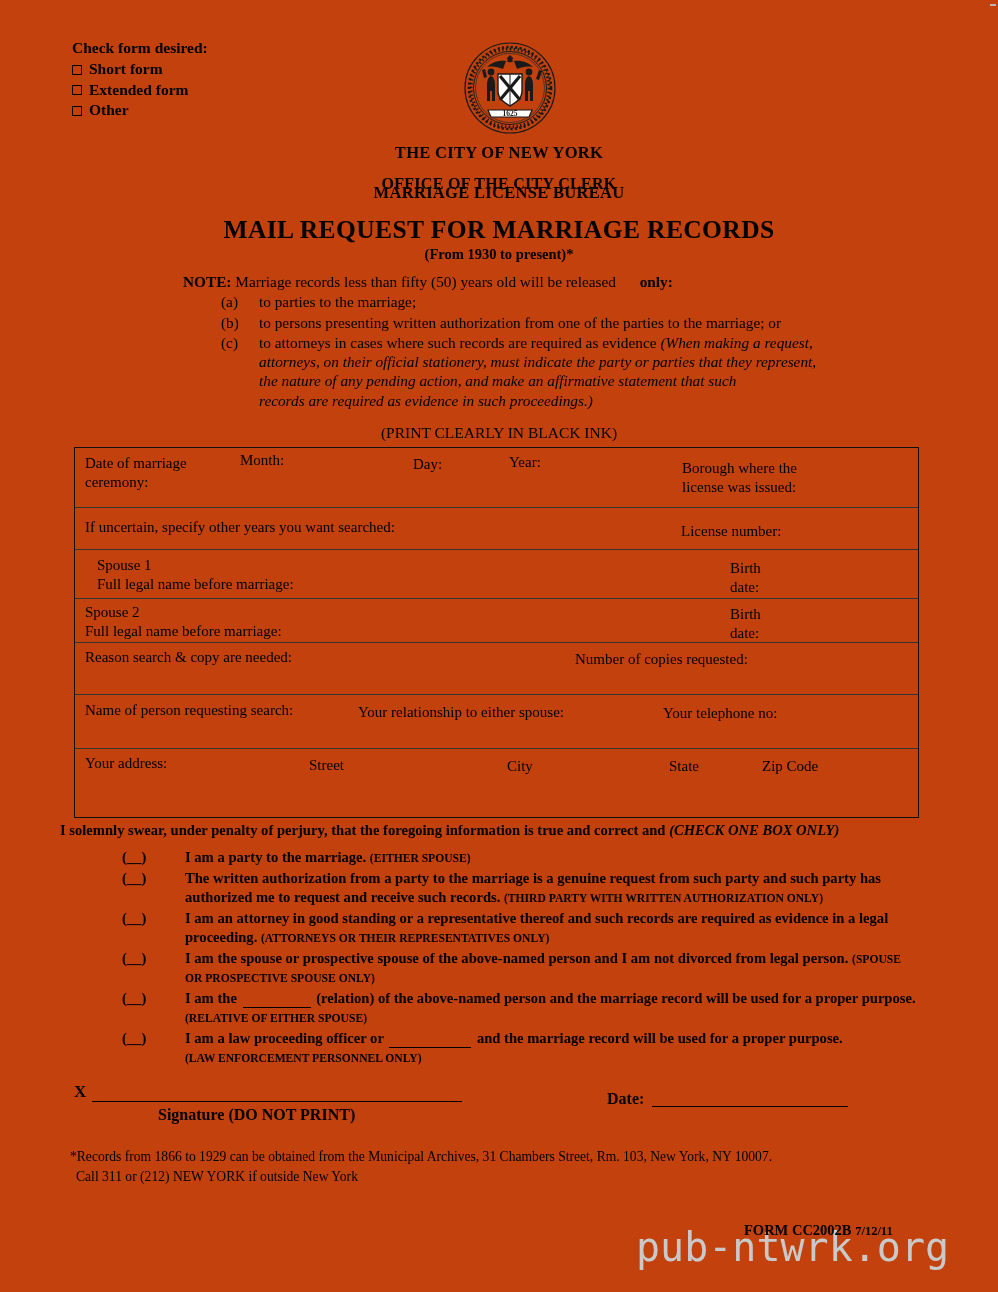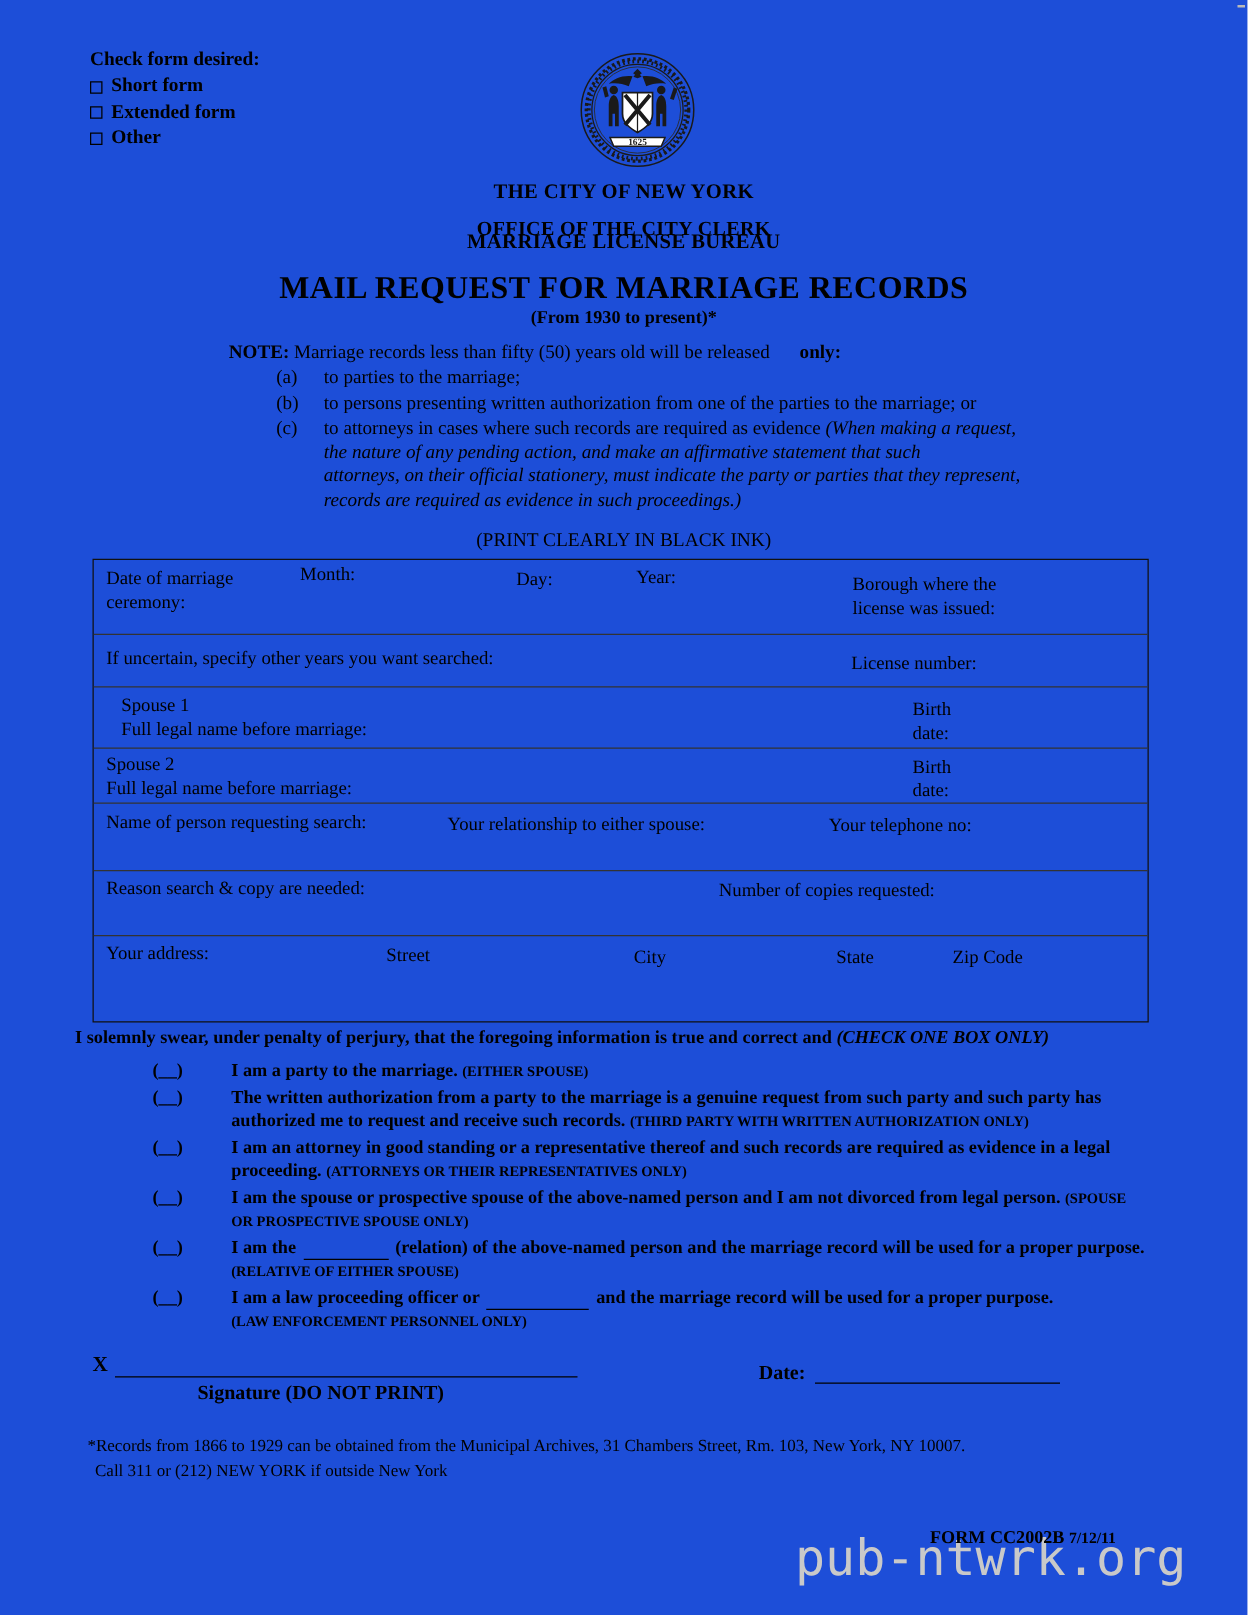--- a/index.html
+++ b/index.html
@@ -8,21 +8,21 @@
     background: #ffffff;
   }
   body {
     font-family: "Liberation Serif", "DejaVu Serif", serif;
     color: #000;
   }
   #page {
     position: relative;
     width: 998px;
     height: 1292px;
-    background: #1d4ed8;
+    background: #c2410c;
     overflow: hidden;
   }
 
   
   .form-desired {
     position: absolute;
     left: 72px;
     top: 38px;
     font-weight: bold;
     font-size: 15.5px;
@@ -343,22 +343,22 @@
       <li class="li-indent">
         <span class="mk">(a)</span><span>to parties to the marriage;</span>
       </li>
       <li class="li-indent">
         <span class="mk">(b)</span><span>to persons presenting written authorization from one of the parties to the marriage; or</span>
       </li>
       <li class="li-indent">
         <span class="mk">(c)</span><span>to attorneys in cases where such records are required as evidence </span><span class="ital">(When making a request,</span>
       </li>
     </ul>
+    <div class="note-cont">attorneys, on their official stationery, must indicate the party or parties that they represent,</div>
     <div class="note-cont">the nature of any pending action, and make an affirmative statement that such</div>
-    <div class="note-cont">attorneys, on their official stationery, must indicate the party or parties that they represent,</div>
     <div class="note-cont">records are required as evidence in such proceedings.)</div>
   </div>
 
   <div class="printclearly">(PRINT CLEARLY IN BLACK INK)</div>
 
   <div class="formtable">
 
     <div class="frow r1">
       <div class="cell two" style="left:10px; top:6px;">
         <div>Date of marriage</div>
@@ -393,29 +393,29 @@
       <div class="cell two" style="left:10px; top:4px;">
         <div>Spouse 2</div>
         <div>Full legal name before marriage:</div>
       </div>
       <div class="cell two" style="left:655px; top:6px;">
         <div>Birth</div>
         <div>date:</div>
       </div>
     </div>
 
+    <div class="frow r5">
+      <div class="cell" style="left:10px; top:5px;">Reason search &amp; copy are needed:</div>
+      <div class="cell" style="left:500px; top:7px;">Number of copies requested:</div>
+    </div>
+
     <div class="frow r6">
       <div class="cell" style="left:10px; top:6px;">Name of person requesting search:</div>
       <div class="cell" style="left:283px; top:8px;">Your relationship to either spouse:</div>
       <div class="cell" style="left:588px; top:9px;">Your telephone no:</div>
-    </div>
-
-    <div class="frow r5">
-      <div class="cell" style="left:10px; top:5px;">Reason search &amp; copy are needed:</div>
-      <div class="cell" style="left:500px; top:7px;">Number of copies requested:</div>
     </div>
 
     <div class="frow r7">
       <div class="cell" style="left:10px; top:5px;">Your address:</div>
       <div class="cell" style="left:234px; top:7px;">Street</div>
       <div class="cell" style="left:432px; top:8px;">City</div>
       <div class="cell" style="left:594px; top:8px;">State</div>
       <div class="cell" style="left:687px; top:8px;">Zip Code</div>
     </div>
 

